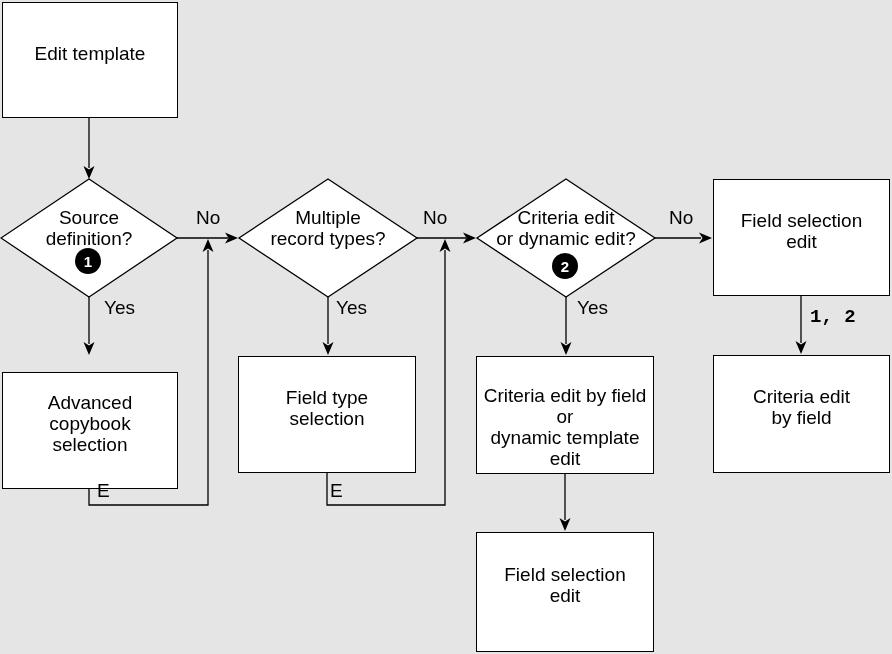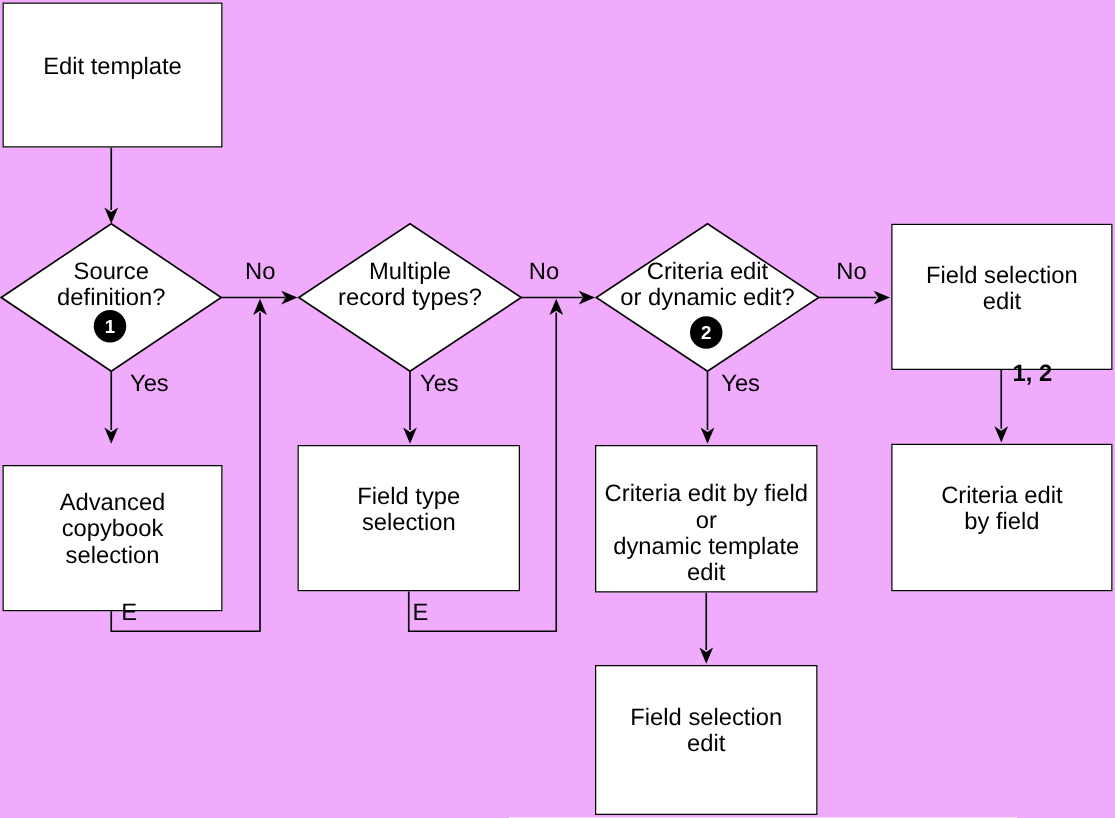--- a/index.html
+++ b/index.html
@@ -1,19 +1,19 @@
 <!DOCTYPE html>
 <html><head>
 <meta charset="utf-8">
 <style>
   html,body { margin:0; padding:0; background:#ffffff; }
   .canvas {
     position:relative;
     width:892px; height:654px;
-    background:#f0abfc;
+    background:#e5e5e5;
     color:#000000;
     font-family:"Liberation Sans","DejaVu Sans",sans-serif;
     font-size:19px;
     line-height:21px;
     overflow:hidden;
   }
   .layer { position:absolute; left:0; top:0; }
   .box {
     position:absolute;
     box-sizing:border-box;
@@ -128,15 +128,15 @@
   <div class="elabel" style="left:423px; top:207px;">No</div>
   <div class="elabel" style="left:669px; top:207px;">No</div>
 
   <div class="elabel" style="left:104px; top:297px;">Yes</div>
   <div class="elabel" style="left:336px; top:297px;">Yes</div>
   <div class="elabel" style="left:577px; top:297px;">Yes</div>
 
   <div class="elabel" style="left:97px; top:480px;">E</div>
   <div class="elabel" style="left:330px; top:480px;">E</div>
 
-  <div class="elabel elabel--bold" style="left:810px; top:289px;">1, 2</div>
+  <div class="elabel elabel--bold" style="left:810px; top:307px;font-family:Liberation Mono, monospace;">1, 2</div>
 
 </div>
 
 </body></html>

